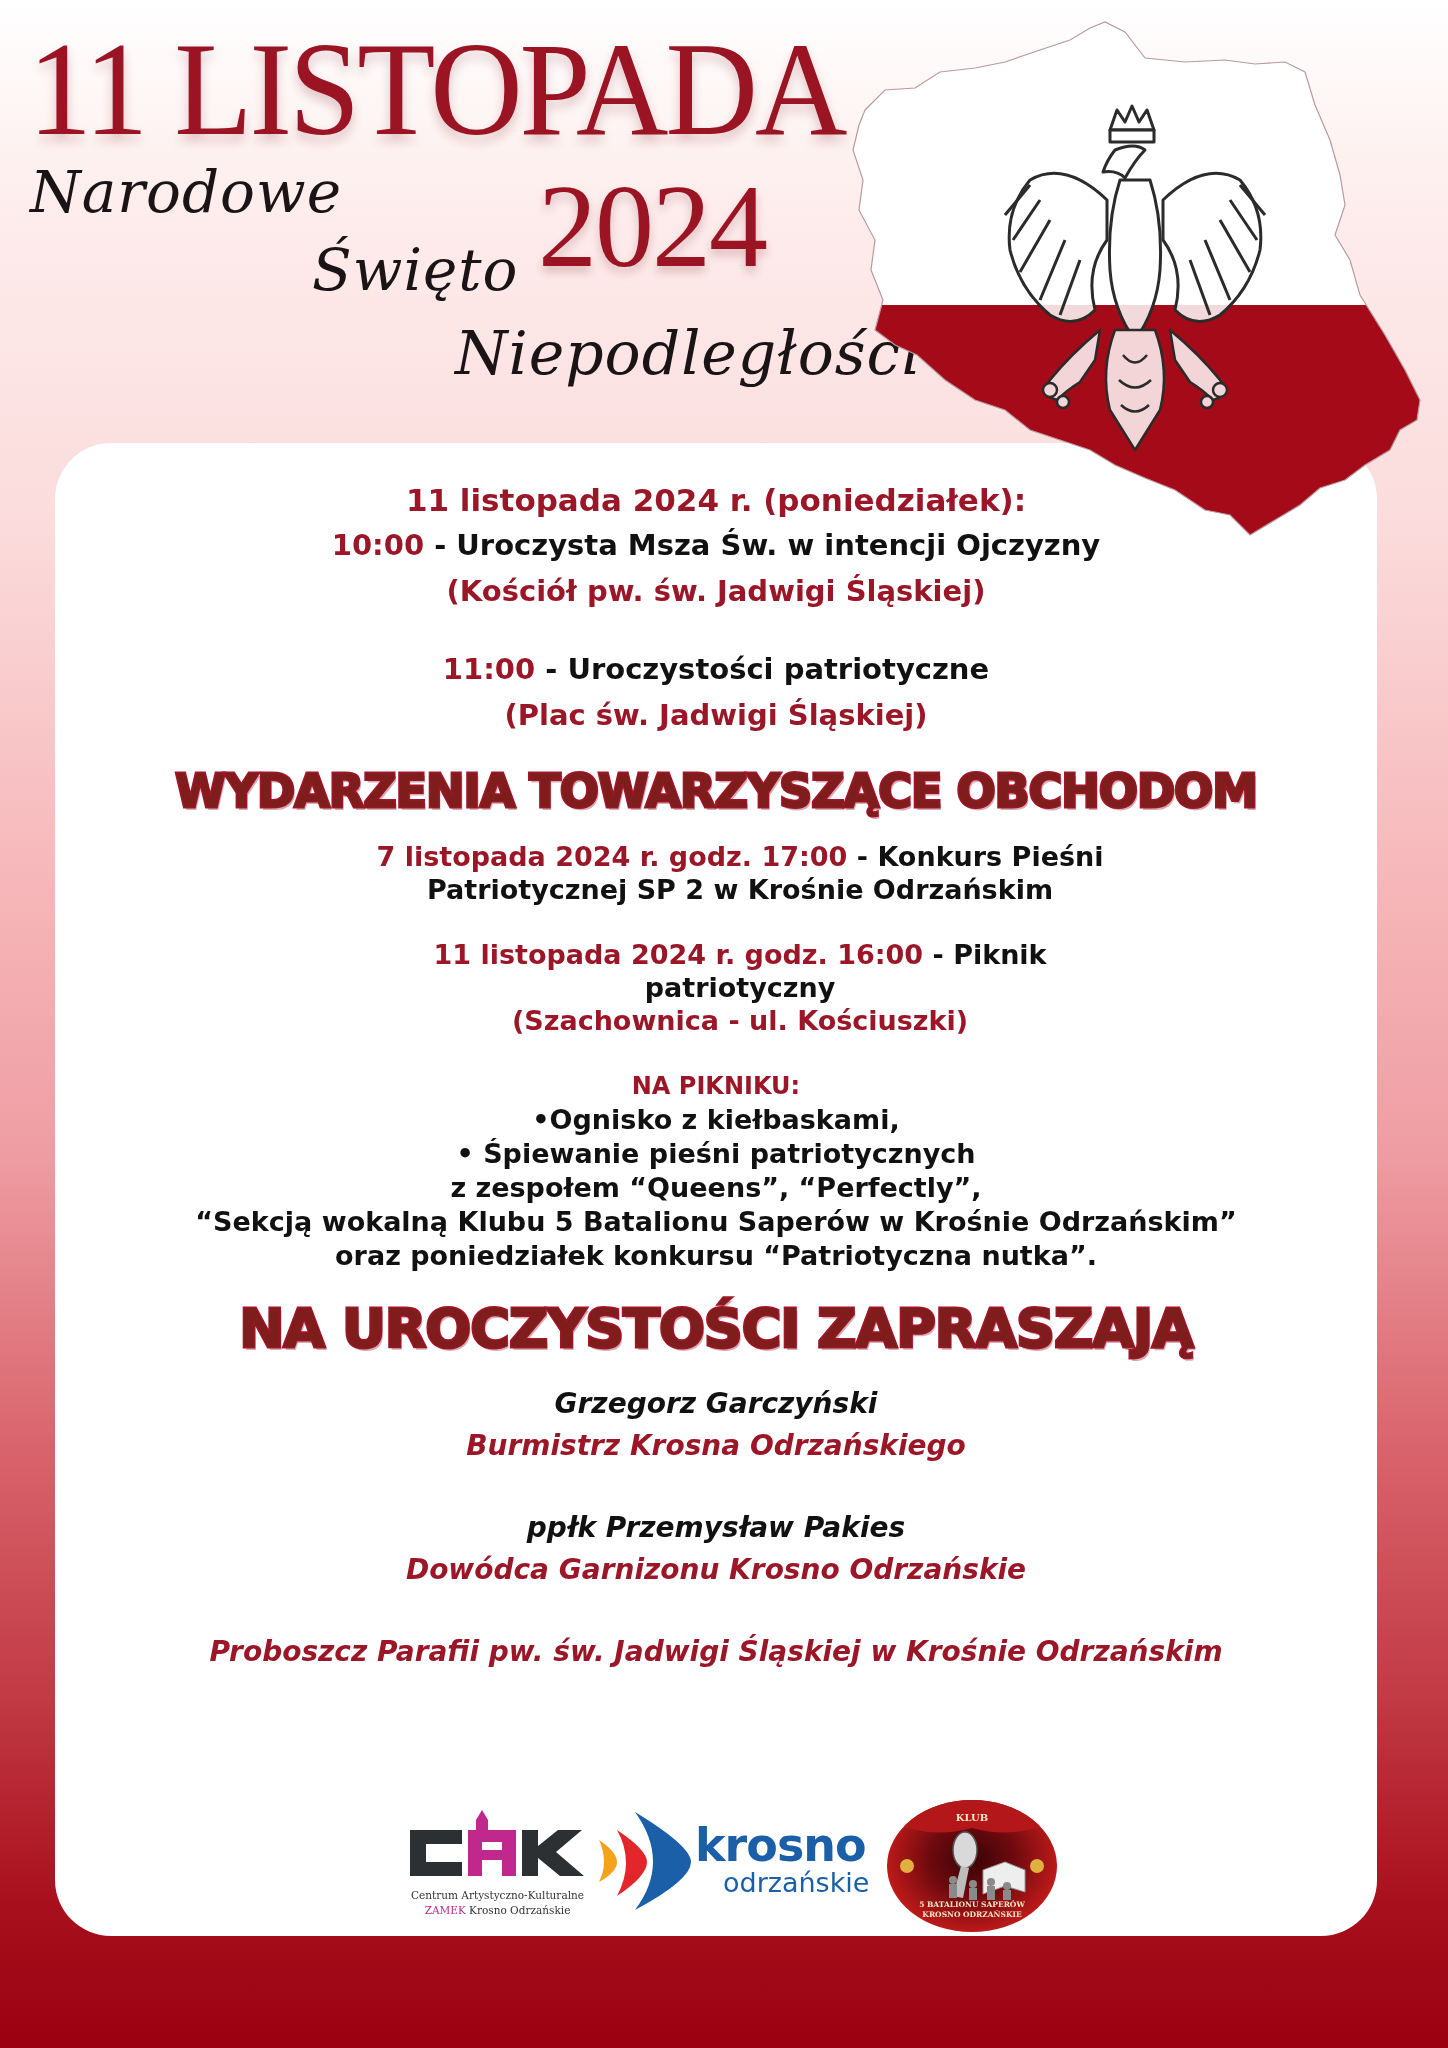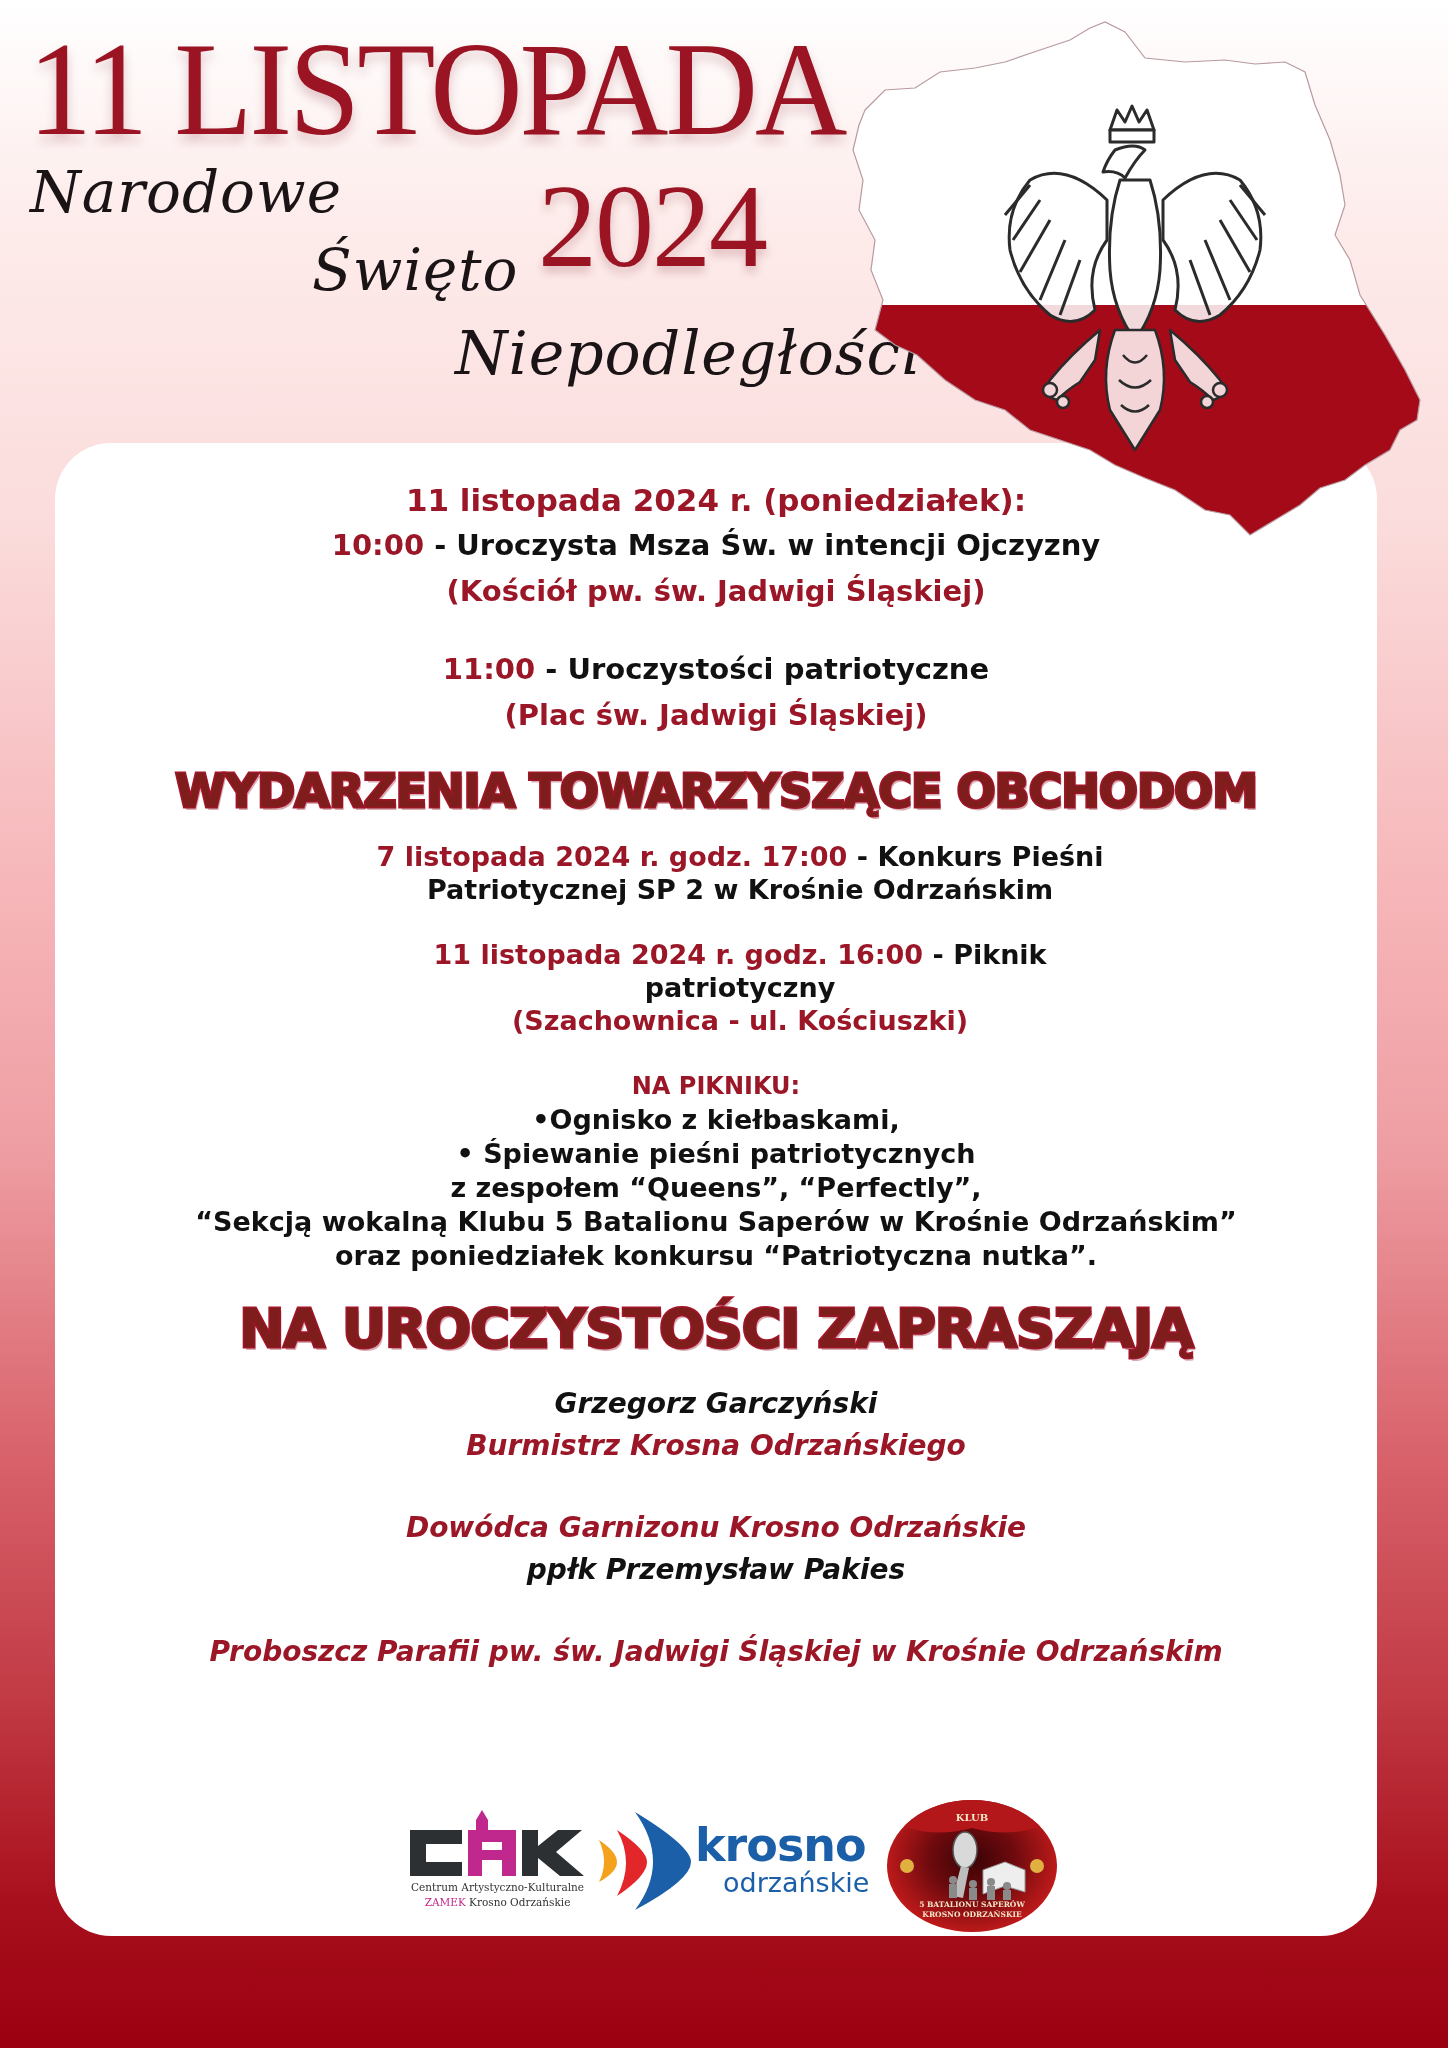--- a/index.html
+++ b/index.html
@@ -106,21 +106,21 @@
     .person-gap   { height: 40px; }
 
     
     .logos {
       position: absolute; left: 0; top: 1790px; width: 1448px; height: 150px;
       z-index: 3;
     }
     .logo-cak { position: absolute; left: 410px; top: 18px; width: 175px; height: 110px; }
     .cak-letters { position: absolute; left: 0; top: 0; width: 175px; height: 70px; }
     .cak-caption {
-      position: absolute; left: 0; top: 72px; width: 175px;
+      position: absolute; left: 0; top: 80px; width: 175px;
       font-family: "DejaVu Serif", "Liberation Serif", serif;
       font-size: 10.5px; line-height: 15px; color: #333333; text-align: center;
       white-space: nowrap;
     }
     .cak-zamek { color: #c1288d; }
 
     .logo-krosno { position: absolute; left: 595px; top: 20px; width: 270px; height: 100px; }
     .krosno-arrows { position: absolute; left: 0; top: 0; width: 100px; height: 100px; }
     .krosno-word {
       position: absolute; left: 100px; top: 10px;
@@ -245,22 +245,22 @@
   <span class="line picnic-item black">z zespołem “Queens”, “Perfectly”,</span>
   <span class="line picnic-item black">“Sekcją wokalną Klubu 5 Batalionu Saperów w Krośnie Odrzańskim”</span>
   <span class="line picnic-item black">oraz poniedziałek konkursu “Patriotyczna nutka”.</span>
 
   <span class="section-heading sh-2">NA UROCZYSTOŚCI ZAPRASZAJĄ</span>
 
   <div style="height:18px"></div>
   <span class="line person-name black">Grzegorz Garczyński</span>
   <span class="line person-role red">Burmistrz Krosna Odrzańskiego</span>
   <div class="person-gap"></div>
+  <span class="line person-name black">ppłk Przemysław Pakies</span>
   <span class="line person-role red">Dowódca Garnizonu Krosno Odrzańskie</span>
-  <span class="line person-name black">ppłk Przemysław Pakies</span>
   <div class="person-gap"></div>
   <span class="line person-role red">Proboszcz Parafii pw. św. Jadwigi Śląskiej w Krośnie Odrzańskim</span>
 </div>
 
 <div class="logos">
 
   <div class="logo-cak">
     <svg class="cak-letters" viewBox="0 0 175 70" xmlns="http://www.w3.org/2000/svg">
 
       <path d="M0,22 L52,22 L52,36 L16,36 L16,54 L52,54 L52,68 L0,68 Z" fill="#2c3033"></path>

